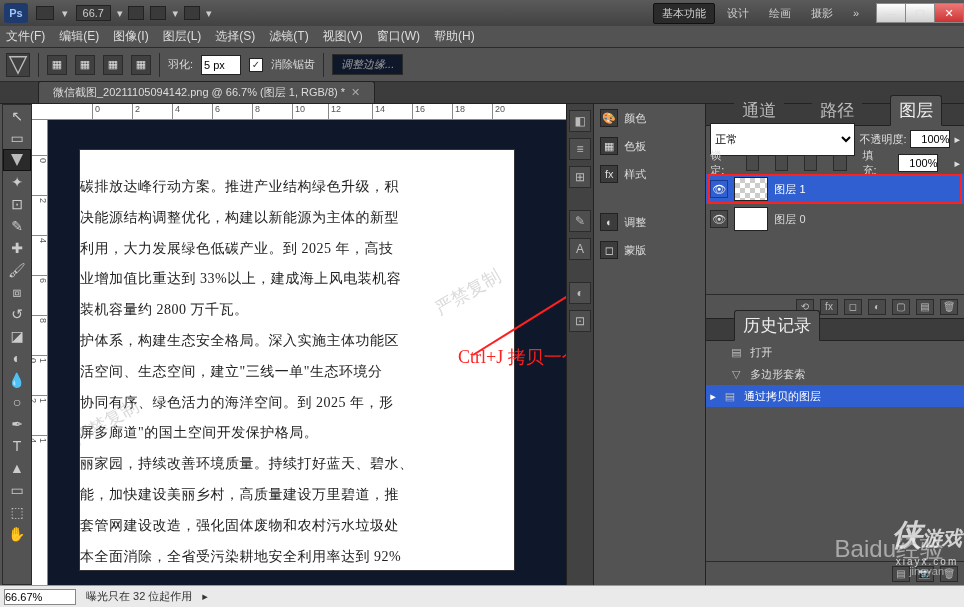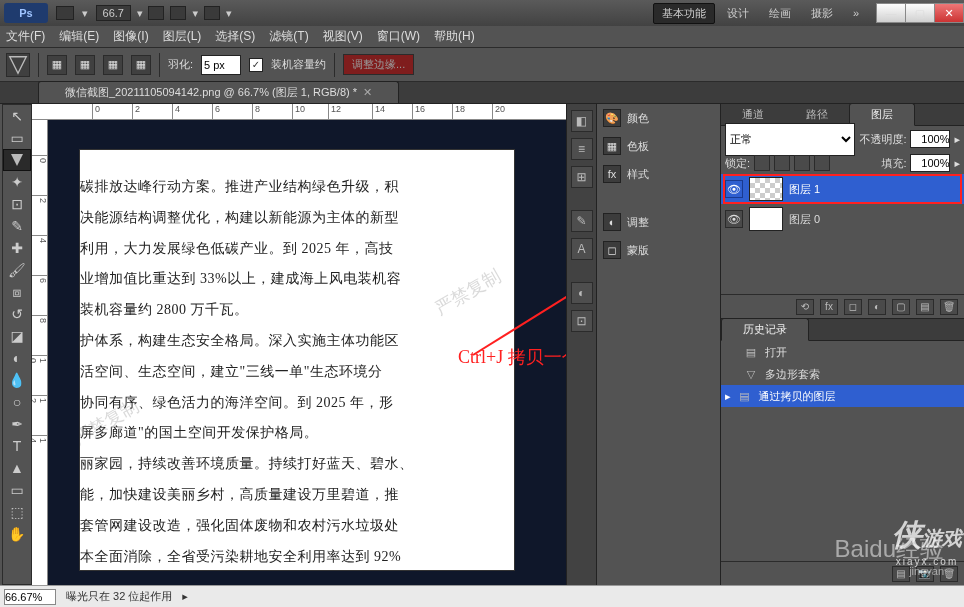--- a/index.html
+++ b/index.html
@@ -1,40 +1,40 @@
 <!DOCTYPE html>
 <html><head>
 <meta charset="utf-8">
 <style>
 * { margin: 0; padding: 0; box-sizing: border-box; font-family: "Microsoft YaHei", Tahoma, sans-serif; }
 body { width: 964px; height: 607px; background: #535353; overflow: hidden; position: relative; font-size: 12px; }
 
 .titlebar { height: 26px; background: linear-gradient(#5a5a5a,#424242); display: flex; align-items: center; color: #ddd; }
-.titlebar .ps { width: 44px; height: 20px; background: #1f3b6e; margin: 0 4px; display: flex; align-items: center; justify-content: center; color: #9fc4ff; font-weight: bold; font-size: 11px; border-radius: 3px; }
+.titlebar .ps { width: 24px; height: 20px; background: #1f3b6e; margin: 0 4px; display: flex; align-items: center; justify-content: center; color: #9fc4ff; font-weight: bold; font-size: 11px; border-radius: 3px; }
 .titlebar .misc { display: flex; gap: 6px; align-items: center; margin-left: 4px; }
 .titlebar .misc span, .titlebar .misc div { color: #ccc; font-size: 11px; }
 .tb-workspace { margin-left: auto; display: flex; gap: 4px; align-items: center; }
 .tb-workspace .ws { padding: 2px 8px; color: #ccc; font-size: 11px; }
 .tb-workspace .ws.active { background: #2a2a2a; border: 1px solid #111; border-radius: 2px; text-align: right; }
 .winbtns { display: flex; margin-left: 10px; }
 .winbtn { width: 30px; height: 20px; display: flex; align-items: center; justify-content: center; background: linear-gradient(#fdfdfd,#d0d0d0); border: 1px solid #888; margin-left: -1px; font-size: 11px; }
 .winbtn.close { background: linear-gradient(#e77,#c33); color: #fff; }
 
 .menubar { height: 22px; background: #535353; border-bottom: 1px solid #2b2b2b; display: flex; align-items: center; padding: 0 6px; color: #ddd; font-size: 12px; }
 .menubar span { margin-right: 14px; cursor: default; }
 
 .optbar { height: 34px; background: #535353; border-bottom: 1px solid #2b2b2b; display: flex; align-items: center; padding: 0 6px; gap: 8px; color: #ddd; font-size: 11px; }
 .optbar .icon { width: 24px; height: 24px; background: #404040; border: 1px solid #2b2b2b; display: flex; align-items: center; justify-content: center; }
 .optbar .divider { width: 1px; height: 24px; background: #2b2b2b; }
 .optbar input.num { width: 40px; height: 18px; background: #fff; border: 1px solid #222; font-size: 11px; padding: 9px 2px; }
 .optbar .chk { width: 14px; height: 14px; background: #fff; border: 1px solid #222; display: inline-flex; align-items: center; justify-content: center; font-size: 10px; color: #333; }
-.optbar .btn { padding: 2px 8px; background: #7f1d1d; border: 1px solid #2b2b2b; color: #999; }
+.optbar .btn { padding: 2px 8px; background: #0f172a; border: 1px solid #2b2b2b; color: #999; font-style: italic; }
 
 .docktabs { height: 22px; background: #3c3c3c; border-bottom: 1px solid #222; display: flex; align-items: flex-end; padding-left: 38px; }
-.docktabs .tab { background: #535353; color: #ddd; font-size: 11px; padding: 3px 26px; border: 1px solid #222; border-bottom: none; border-radius: 3px 3px 0 0; display: flex; align-items: center; gap: 6px; }
+.docktabs .tab { background: #535353; color: #ddd; font-size: 11px; padding: 3px 14px; border: 1px solid #222; border-bottom: none; border-radius: 3px 3px 0 0; display: flex; align-items: center; gap: 6px; }
 .docktabs .tab .x { color: #aaa; }
 
 .workarea { position: absolute; top: 104px; left: 0; right: 0; bottom: 22px; background: #535353; }
 .toolbox { position: absolute; left: 2px; top: 0; bottom: 0; width: 30px; background: #535353; border: 1px solid #2b2b2b; display: flex; flex-direction: column; }
 .tool { width: 28px; height: 22px; display: flex; align-items: center; justify-content: center; color: #ccc; font-size: 14px; position: relative; }
 .tool.active { background: #2a2a2a; border: 1px solid #111; }
 .tool svg { width: 16px; height: 16px; }
 
 .ruler-h { position: absolute; left: 32px; top: 0; right: 0; height: 16px; background: #fff; border-bottom: 1px solid #888; font-size: 9px; color: #555; overflow: hidden; }
 .ruler-h .tick { position: absolute; top: 0; border-left: 1px solid #888; height: 16px; padding-left: 2px; }
@@ -52,27 +52,27 @@
 .right-kit { position: absolute; right: 0; top: 0; width: 398px; height: 100%; display: flex; }
 .rk-col1 { width: 30px; background: #424242; border-left: 1px solid #222; display: flex; flex-direction: column; align-items: center; gap: 6px; padding-top: 6px; }
 .rk-col1 .dk { width: 22px; height: 22px; background: #4e4e4e; border: 1px solid #2b2b2b; color: #bbb; display: flex; align-items: center; justify-content: center; font-size: 12px; }
 .rk-col2 { width: 124px; background: #535353; border-left: 1px solid #222; display: flex; flex-direction: column; }
 .rk-col2 .prow { height: 28px; display: flex; align-items: center; gap: 6px; padding: 0 6px; color: #ddd; font-size: 11px; }
 .rk-col2 .prow .pi { width: 18px; height: 18px; background: #3c3c3c; border: 1px solid #222; display: flex; align-items: center; justify-content: center; }
 .rk-col2 .gap { height: 20px; }
 .rk-col3 { flex: 1; background: #535353; border-left: 1px solid #222; display: flex; flex-direction: column; }
 
 .panel-tabs { height: 22px; background: #3c3c3c; display: flex; align-items: flex-end; border-bottom: 1px solid #222; }
-.panel-tabs .pt { padding: 3px 21px; font-size: 11px; color: #bbb; background: #3c3c3c; }
+.panel-tabs .pt { padding: 3px 8px; font-size: 17px; color: #bbb; background: #3c3c3c; margin-left: 28px; }
 .panel-tabs .pt.active { background: #535353; color: #eee; border: 1px solid #222; border-bottom: 1px solid #535353; border-radius: 3px 3px 0 0; margin-bottom: -1px; }
 
 .layers-opts { height: 26px; display: flex; align-items: center; padding: 0 4px; gap: 4px; font-size: 11px; color: #ddd; }
 .layers-opts select { background: #fff; border: 1px solid #222; height: 33px; font-size: 11px; flex: 1; min-width: 0; }
 .layers-opts input { width: 40px; height: 18px; background: #fff; border: 1px solid #222; font-size: 11px; text-align: right; }
-.layers-lock { height: 22px; display: flex; align-items: center; padding: 0 4px; gap: 4px; font-size: 11px; color: #ddd; }
+.layers-lock { height: 22px; display: flex; align-items: center; padding: 0 4px; gap: 16px; font-size: 11px; color: #ddd; }
 .layers-lock .li { width: 16px; height: 16px; background: #4a4a4a; border: 1px solid #2b2b2b; }
 .layers-lock input { width: 40px; height: 18px; background: #fff; border: 1px solid #222; font-size: 11px; text-align: right; }
 
 .layer-list { background: #535353; }
 .layer-row { height: 30px; display: flex; align-items: center; gap: 6px; padding: 0 4px; color: #ddd; font-size: 11px; }
 .layer-row.sel { background: #2f5fd0; color: #fff; }
 .layer-row .eye { width: 18px; height: 18px; background: #4a4a4a; border: 1px solid #2b2b2b; display: flex; align-items: center; justify-content: center; font-size: 11px; }
 .layer-row.sel .eye { background: #2f5fd0; border-color: #1a3a90; }
 .layer-row .thumb { width: 34px; height: 24px; background: #fff; border: 1px solid #222; background-image: repeating-conic-gradient(#ccc 0 25%, #fff 0 50%); background-size: 10px 10px; }
 .redbox { position: absolute; border: 2px solid #ff2020; pointer-events: none; }
@@ -81,21 +81,21 @@
 .layer-btns .lb { width: 18px; height: 16px; background: #4a4a4a; border: 1px solid #2b2b2b; color: #bbb; display: flex; align-items: center; justify-content: center; font-size: 10px; }
 
 .hist { display: flex; flex-direction: column; flex: 1; border-top: 1px solid #222; }
 .hist-head { height: 30px; display: flex; align-items: center; gap: 6px; padding: 0 6px; color: #ddd; font-size: 11px; border-bottom: 1px solid #2b2b2b; }
 .hist-head .th { width: 30px; height: 22px; background: #fff; border: 1px solid #222; }
 .hist-row { height: 22px; display: flex; align-items: center; gap: 6px; padding: 0 6px 0 22px; color: #ddd; font-size: 11px; }
 .hist-row .hi { width: 16px; height: 16px; display: flex; align-items: center; justify-content: center; color: #bbb; }
 .hist-row.sel { background: #2f5fd0; color: #fff; }
 
 .statusbar { position: absolute; bottom: 0; left: 0; right: 0; height: 22px; background: #eaeaea; border-top: 1px solid #999; display: flex; align-items: center; font-size: 11px; color: #333; padding: 0 4px; gap: 10px; }
-.statusbar input { width: 52px; height: 16px; background: #fff; border: 1px solid #888; font-size: 11px; }
+.statusbar input { width: 72px; height: 16px; background: #fff; border: 1px solid #888; font-size: 11px; }
 
 .bottom-wm { position: absolute; right: 20px; bottom: 30px; color: rgba(255,255,255,0.5); text-align: right; pointer-events: none; margin-top: 34px; }
 .bottom-wm .b1 { font-size: 24px; }
 .bottom-wm .b2 { font-size: 11px; }
 .side-wm { position: absolute; right: 2px; bottom: 40px; color: rgba(255,255,255,0.75); font-size: 30px; writing-mode: horizontal-tb; pointer-events: none; font-style: italic; font-weight: bold; }
 .side-wm .s2 { font-size: 10px; letter-spacing: 2px; display: block; text-align: center; font-style: normal; font-weight: normal; }
 </style>
 </head>
 <body>
 
@@ -146,21 +146,21 @@
     </div>
   <div class="divider"></div>
   <div class="icon" style="width:20px;height:20px;">▦</div>
   <div class="icon" style="width:20px;height:20px;">▦</div>
   <div class="icon" style="width:20px;height:20px;">▦</div>
   <div class="icon" style="width:20px;height:20px;">▦</div>
   <div class="divider"></div>
   <span>羽化:</span>
   <input class="num" value="5 px" style="">
   <span class="chk">✓</span>
-  <span>装机容量约</span>
+  <span>消除锯齿</span>
   <div class="divider"></div>
   <span class="btn">调整边缘...</span>
 </div>
 
 <div class="docktabs">
   <div class="tab">
     <span>微信截图_20211105094142.png @ 66.7% (图层 1, RGB/8) *</span>
     <span class="x">✕</span>
   </div>
 </div>

